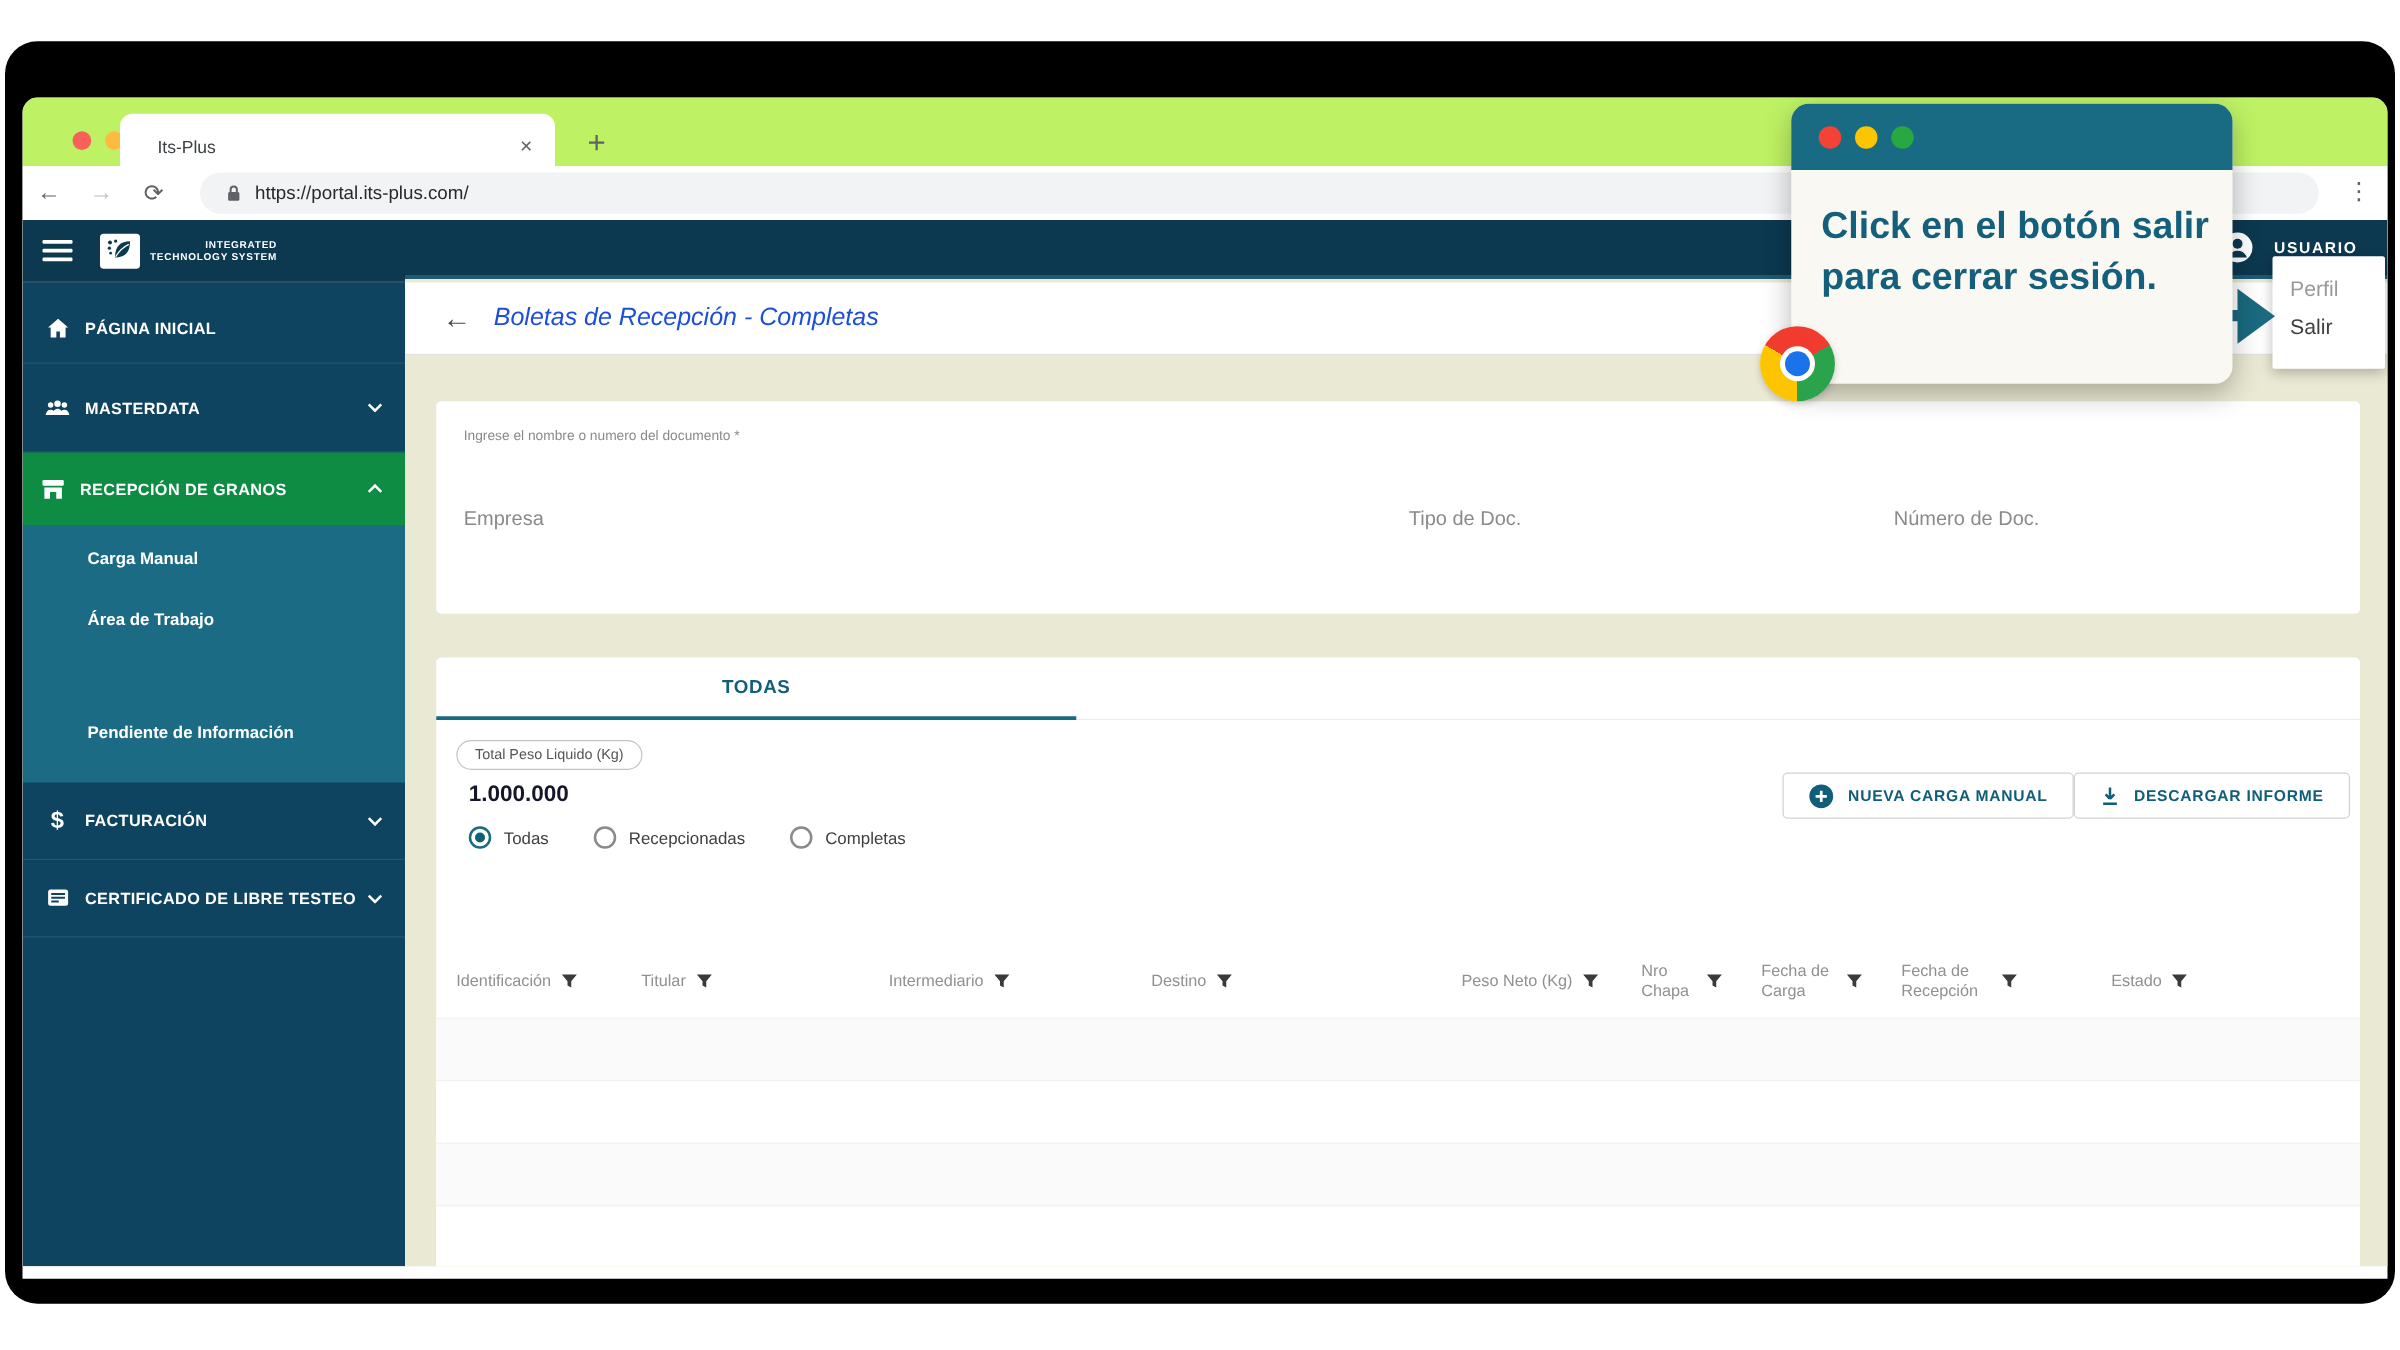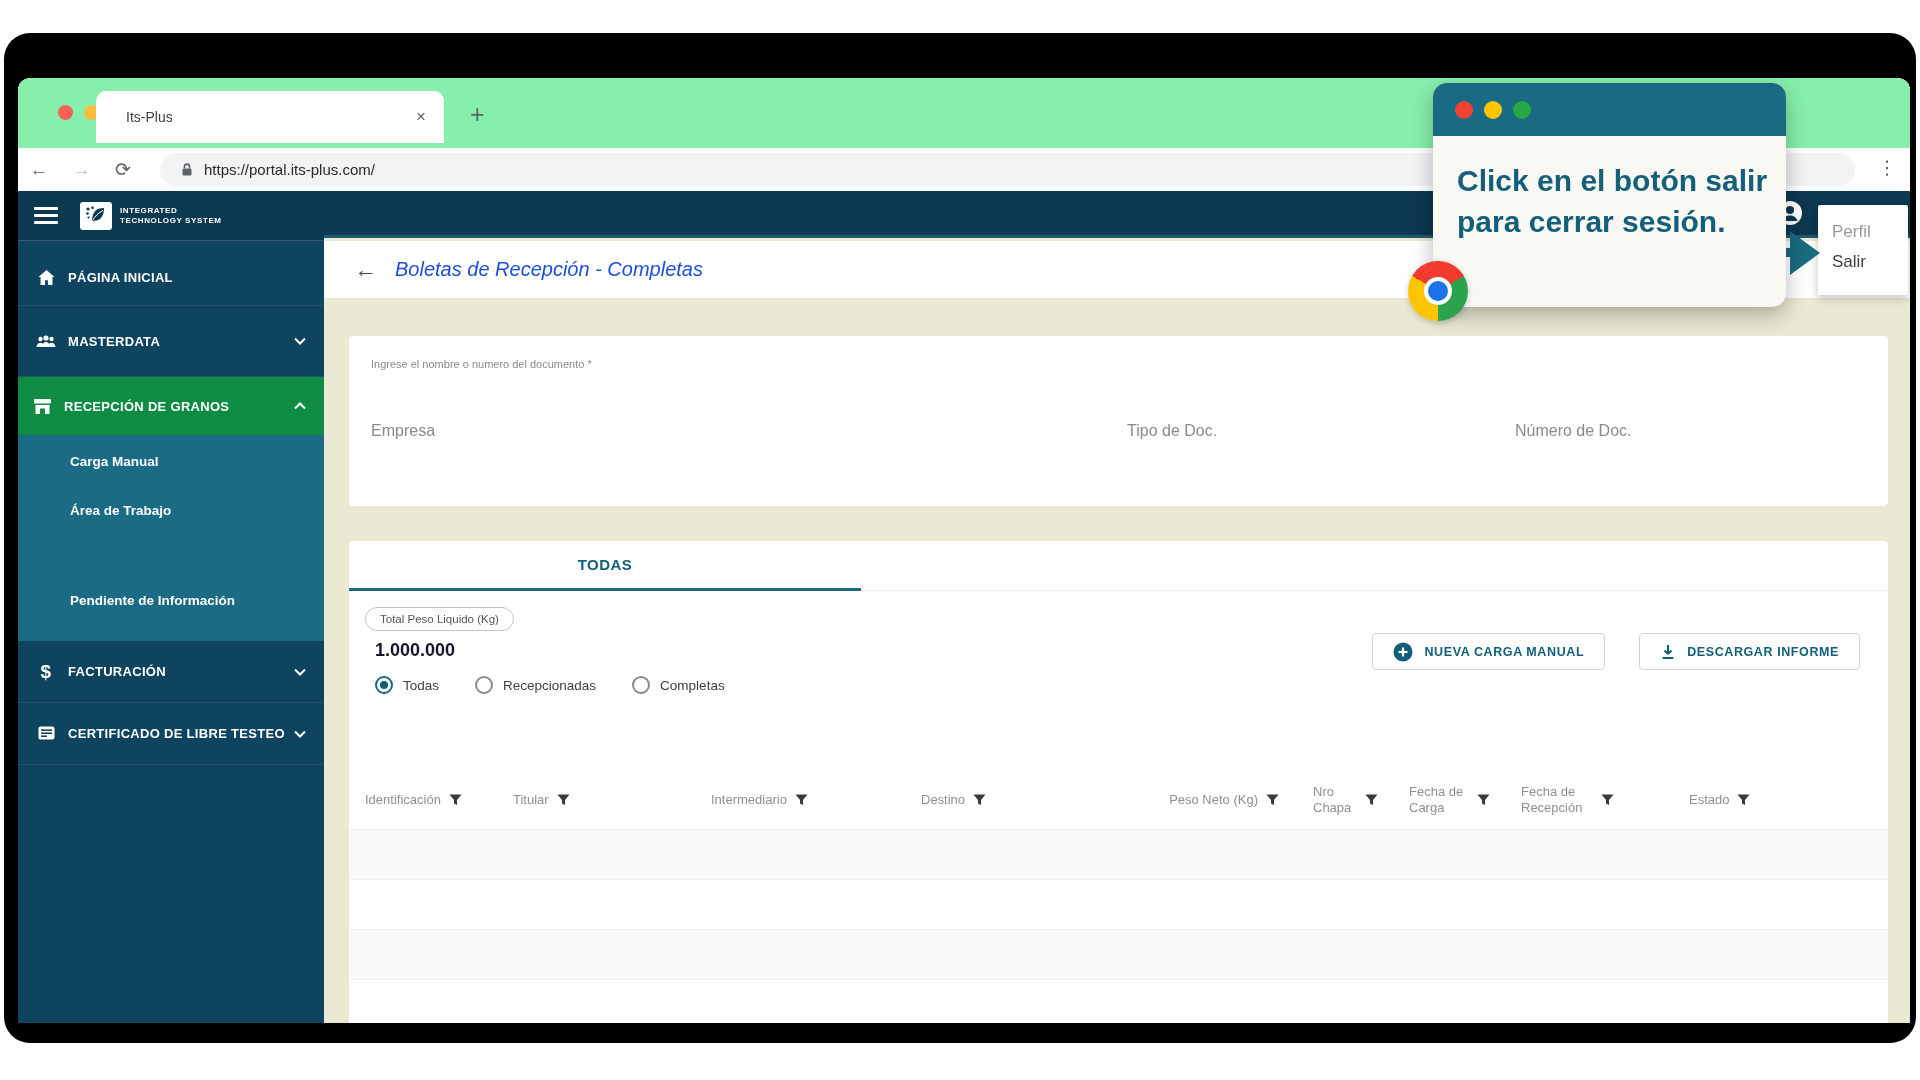--- a/index.html
+++ b/index.html
@@ -3,21 +3,21 @@
 <meta charset="utf-8">
 <style>
   * { margin:0; padding:0; box-sizing:border-box; }
   html,body { width:1920px; height:1080px; background:#ffffff; font-family:"Liberation Sans", sans-serif; overflow:hidden; }
 
   
   .frame { position:absolute; left:4px; top:33px; width:1912px; height:1010px; background:#000; border-radius:26px; }
   .browser { position:absolute; left:14px; top:45px; width:1892px; height:945px; background:#fff; border-radius:12px 12px 0 0; overflow:hidden; }
 
   
-  .tabstrip { position:relative; height:70px; background:#86efac; border-radius:12px 12px 0 0; }
+  .tabstrip { position:relative; height:55px; background:#bef264; border-radius:12px 12px 0 0; }
   .lights { position:absolute; left:40px; top:27px; display:flex; gap:11px; }
   .light { width:15px; height:15px; border-radius:50%; }
   .light.r { background:#f8605a; } .light.y { background:#fdbc40; } .light.g { background:#33c748; }
   .tab { position:absolute; left:78px; top:13px; width:348px; height:52px; background:#fff; border-radius:10px 10px 0 0; display:flex; align-items:center; }
   .tab-title { margin-left:30px; font-size:14px; color:#3c4043; }
   .tab-close { margin-left:auto; margin-right:18px; font-size:17px; color:#5f6368; cursor:default; }
   .newtab { position:absolute; left:452px; top:22px; font-size:25px; color:#5f6368; }
   .urlrow { position:relative; height:43px; background:#fff; display:flex; align-items:center; }
   .navbtn { font-size:19px; color:#5f6368; width:42px; text-align:center; }
   .navbtn.disabled { color:#bdc1c6; }
@@ -33,21 +33,21 @@
   .topbar { position:absolute; left:306px; right:0; top:0; height:47px; background:#0c3850; border-bottom:3px solid #1e5a72; z-index:2; }
   .userbox { position:absolute; right:24px; top:0; height:44px; display:flex; align-items:center; gap:16px; }
   .avatar { width:26px; height:26px; }
   .username { color:#fff; font-size:12.5px; font-weight:bold; letter-spacing:1.3px; }
 
   
   .sidebar { position:absolute; left:0; top:0; width:306px; height:100%; background:#0e4460; z-index:3; }
   .sb-head { position:absolute; top:0; left:0; right:0; height:50px; background:#0c3850; border-bottom:1px solid rgba(255,255,255,.18); display:flex; align-items:center; }
   .burger { margin-left:16px; width:24px; display:flex; flex-direction:column; gap:4px; }
   .burger span { height:3px; background:#fff; border-radius:1px; }
-  .logo { margin-left:22px; display:flex; align-items:center; gap:8px; }
+  .logo { margin-left:22px; display:flex; align-items:center; gap:8px;text-align:right; }
   .logo-box { width:32px; height:28px; background:#fff; border-radius:3px; display:flex; align-items:center; justify-content:center; }
   .logo-text { color:#fff; font-size:8px; font-weight:bold; letter-spacing:.6px; line-height:10px; }
   .sb-item { position:absolute; left:0; right:0; display:flex; align-items:center; padding-left:16px; color:#fff; font-size:13px; font-weight:bold; letter-spacing:.3px; border-bottom:1px solid rgba(255,255,255,.09); }
   .sb-item .ic { width:24px; margin-right:10px; display:flex; justify-content:center; }
   .sb-item .chev { position:absolute; right:18px; display:flex; }
   .sb-item.active { background:#0e8c44; border-bottom:none; }
   .subblock { position:absolute; left:0; right:0; top:244px; height:206px; background:#1b6b84; }
   .sb-sub { position:absolute; left:0; right:0; display:flex; align-items:center; padding-left:52px; color:#fff; font-size:13.5px; font-weight:bold; }
   .sb-sub.active { background:#0e8c44; }
 
@@ -66,21 +66,21 @@
   .table-panel { position:absolute; left:25px; right:22px; top:242px; bottom:0; background:#fff; border-radius:4px 4px 0 0; }
   .tabbar { position:relative; height:50px; border-bottom:1px solid #ececec; }
   .tab-todas { position:absolute; left:0; top:0; width:512px; height:50px; display:flex; align-items:center; justify-content:center; color:#115e78; font-size:15px; font-weight:bold; letter-spacing:.5px; border-bottom:3px solid #1a6a80; }
   .chip { display:inline-block; margin:16px 0 0 16px; border:1px solid #c4c4c4; border-radius:14px; padding:5px 14px; font-size:11.5px; color:#555; background:#fff; }
   .total { margin:9px 0 0 26px; font-size:18px; font-weight:bold; color:#15152c; }
   .radios { display:flex; margin:15px 0 0 26px; gap:36px; }
   .radio { display:flex; align-items:center; gap:10px; font-size:13.5px; color:#3e3e3e; }
   .rdot { width:18px; height:18px; border-radius:50%; border:2px solid #8a8a8a; position:relative; }
   .radio.sel .rdot { border-color:#1a6a80; }
   .radio.sel .rdot::after { content:""; position:absolute; left:3px; top:3px; width:8px; height:8px; border-radius:50%; background:#115e78; }
-  .actions { position:absolute; top:92px; right:28px; display:flex; gap:34px; }
+  .actions { position:absolute; top:92px; right:8px; display:flex; }
   .btn { height:37px; display:flex; align-items:center; gap:11px; padding:0 20px; background:#fff; border:1px solid #d2d2d2; border-radius:4px; color:#115e78; font-size:12.5px; font-weight:bold; letter-spacing:.6px; }
   .thead { position:absolute; top:230px; left:16px; right:16px; height:58px; display:flex; align-items:center; }
   .th { display:flex; align-items:center; gap:8px; font-size:13px; color:#909090; padding-right:8px; }
   .th span { line-height:16px; }
   .w1{width:148px;} .w2{width:198px;} .w3{width:210px;} .w4{width:190px;} .w5{width:176px;} .w6{width:96px;} .w7{width:112px;} .w8{width:168px;} .w9{flex:1;}
   .rows { position:absolute; top:288px; left:0; right:0; bottom:0; overflow:hidden; }
   .row { height:50px; border-top:1px solid #f1f1f1; }
   .row:nth-child(odd) { background:#fafafa; }
   .row:nth-child(even) { background:#ffffff; }
 

